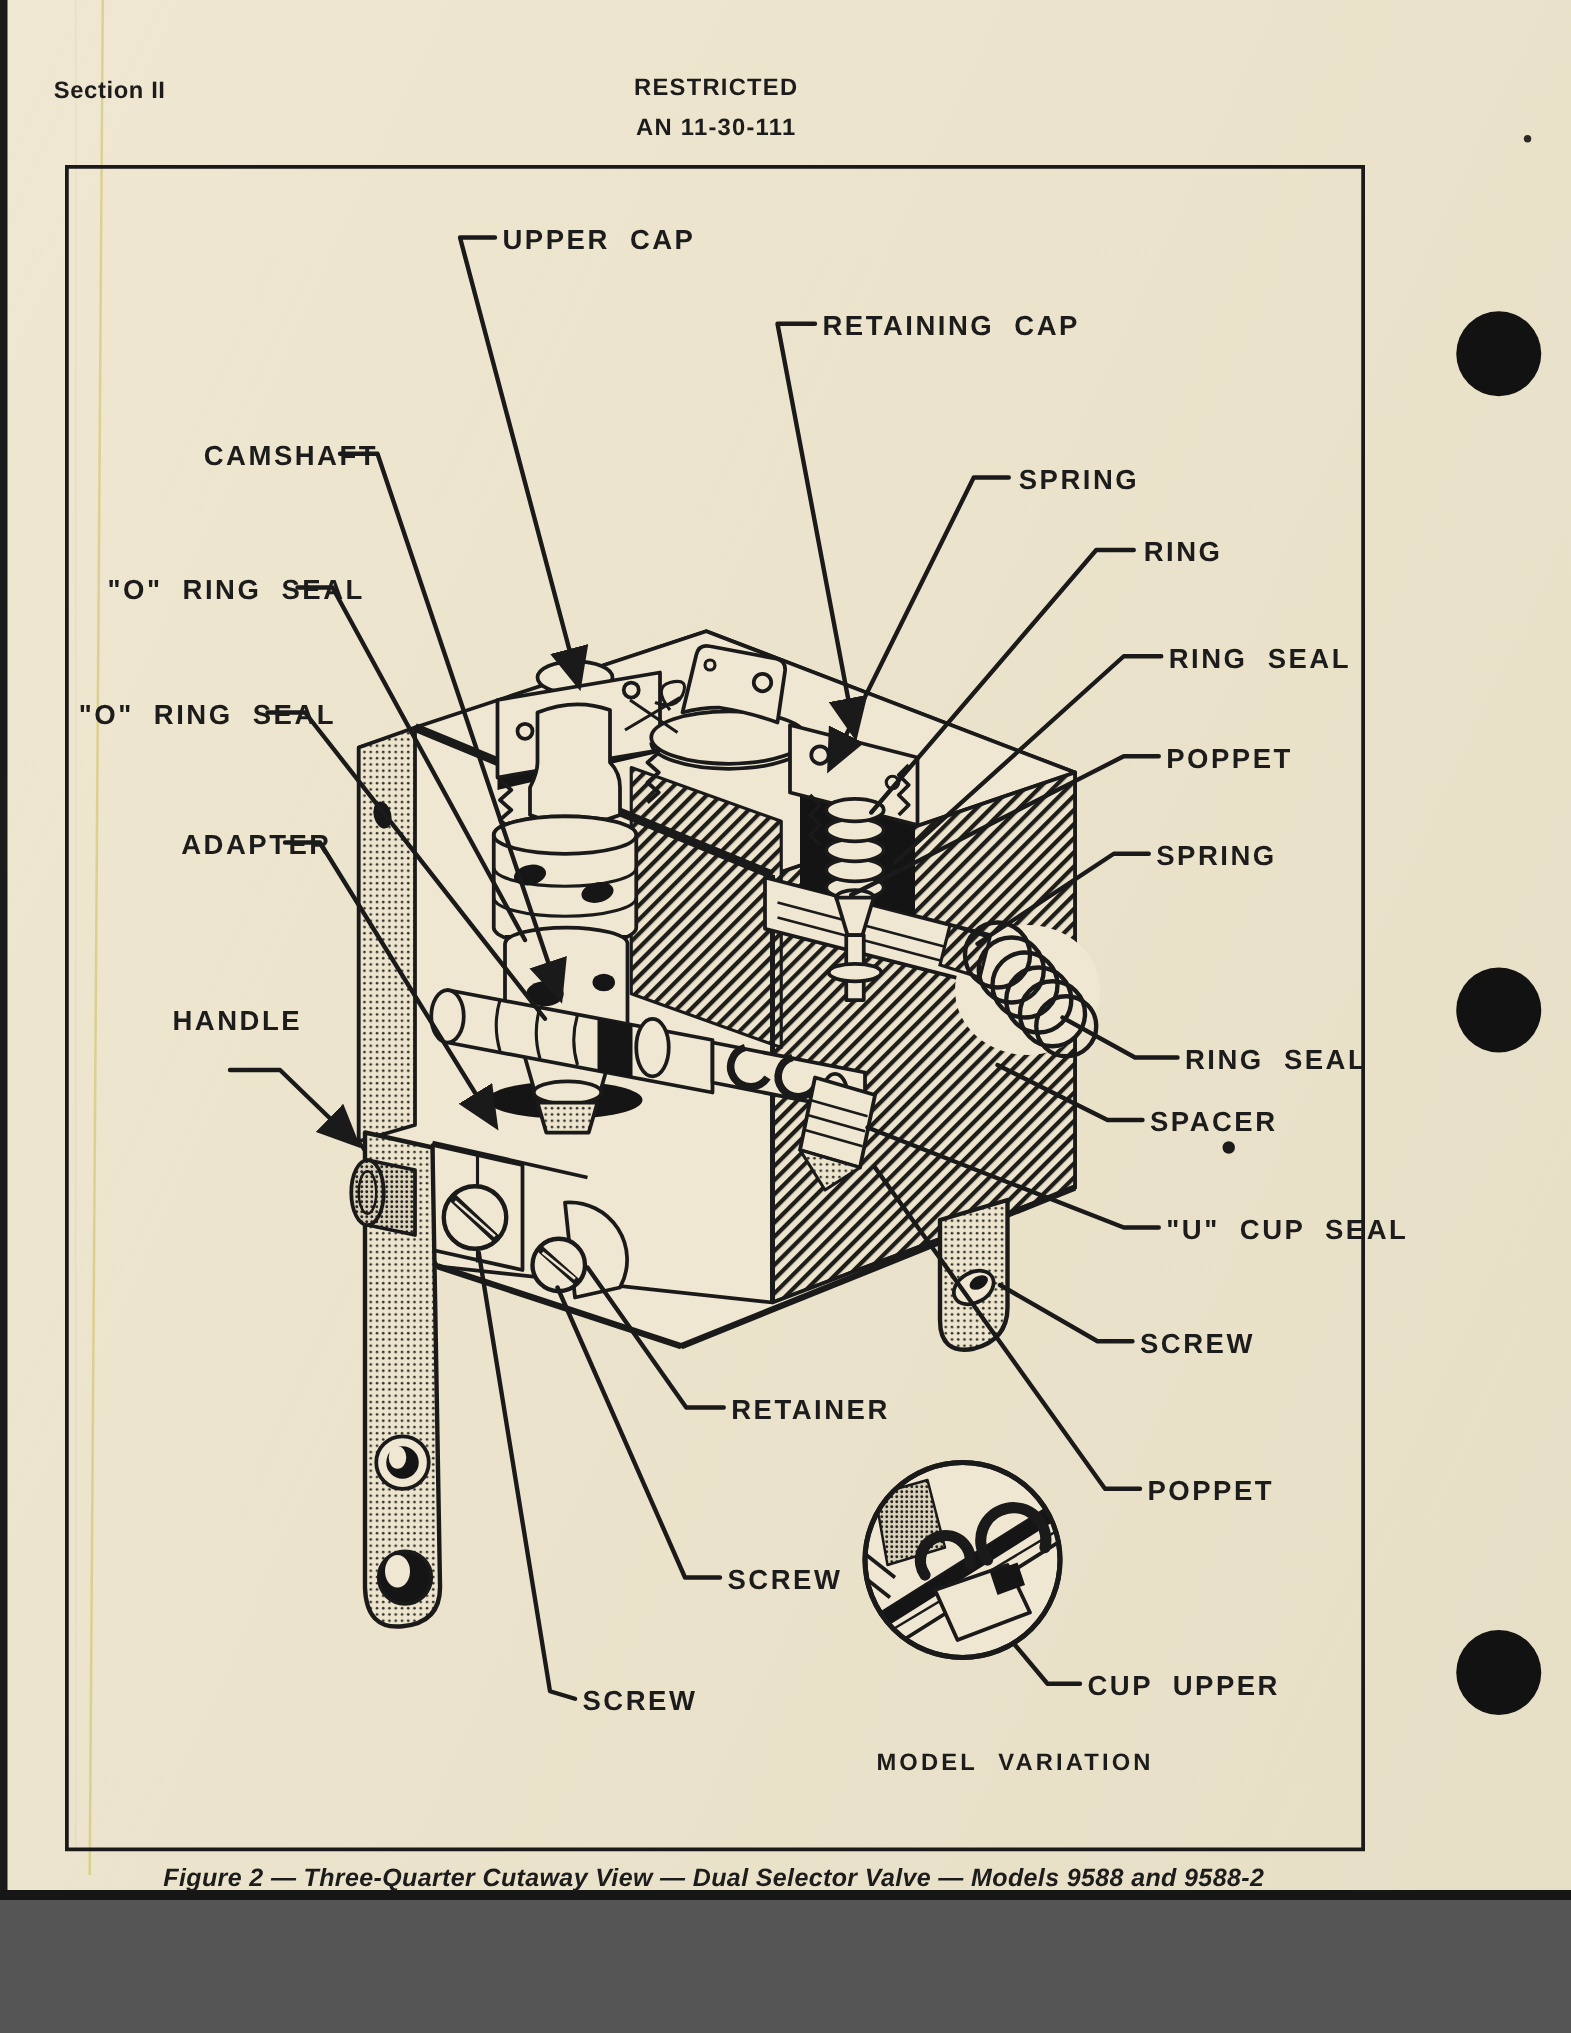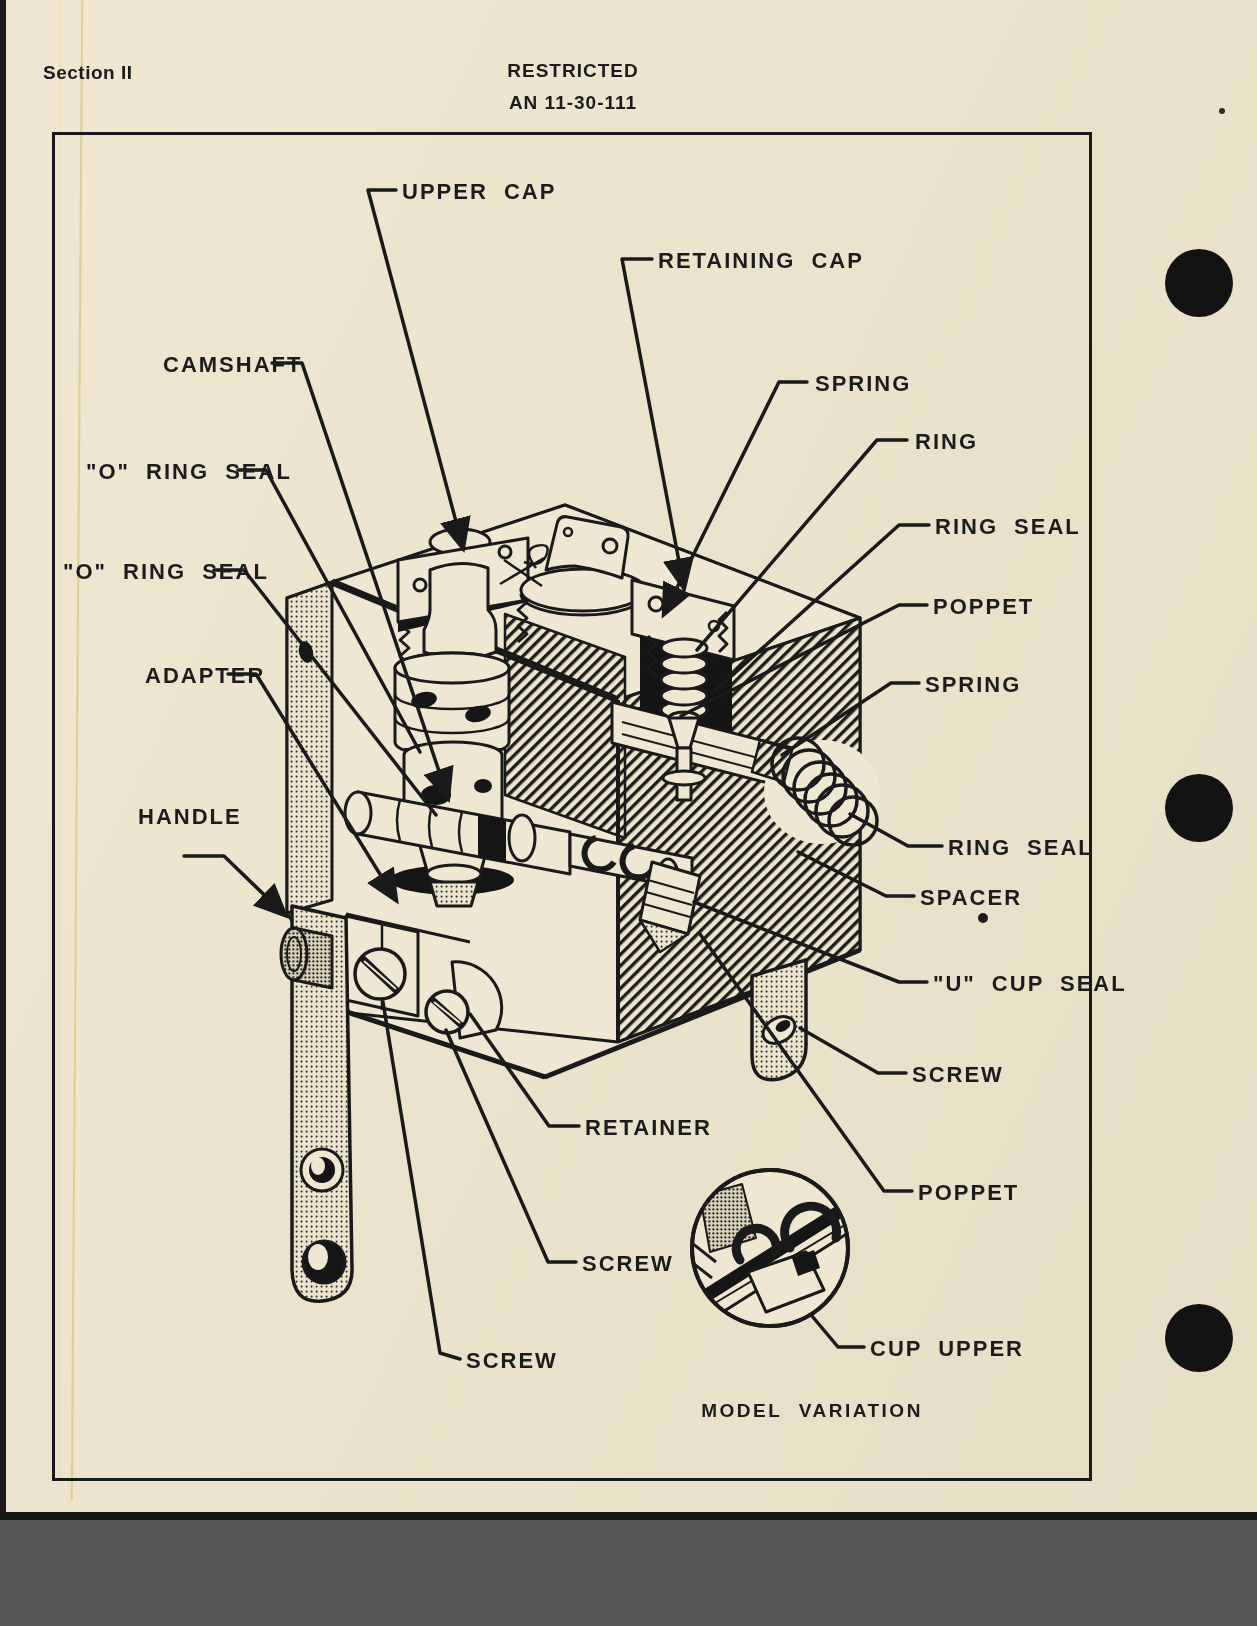--- a/index.html
+++ b/index.html
@@ -267,16 +267,17 @@
   <div class="callout" style="left:920px;top:885px;">SPACER</div>
   <div class="callout" style="left:933px;top:971px;">"U" CUP SEAL</div>
   <div class="callout" style="left:912px;top:1062px;">SCREW</div>
   <div class="callout" style="left:918px;top:1180px;">POPPET</div>
   <div class="callout" style="left:585px;top:1115px;">RETAINER</div>
   <div class="callout" style="left:582px;top:1251px;">SCREW</div>
   <div class="callout" style="left:466px;top:1348px;">SCREW</div>
   <div class="callout" style="left:870px;top:1336px;">CUP UPPER</div>
   <div class="inset-caption">MODEL VARIATION</div>
 
+  <div class="caption">Figure 2 — Three-Quarter Cutaway View — Dual Selector Valve — Models 9588 and 9588-2</div>
   <div class="ftr-restricted">RESTRICTED</div>
   <div class="page-num">2</div>
 
 </div>
 
 </body></html>

